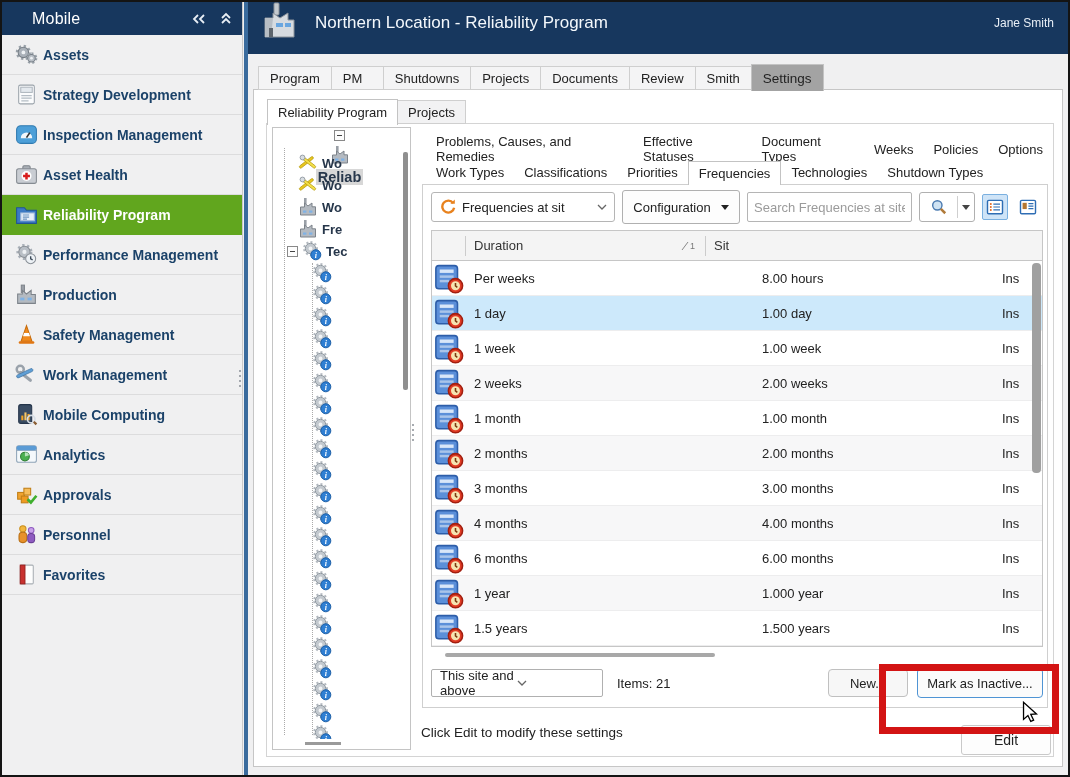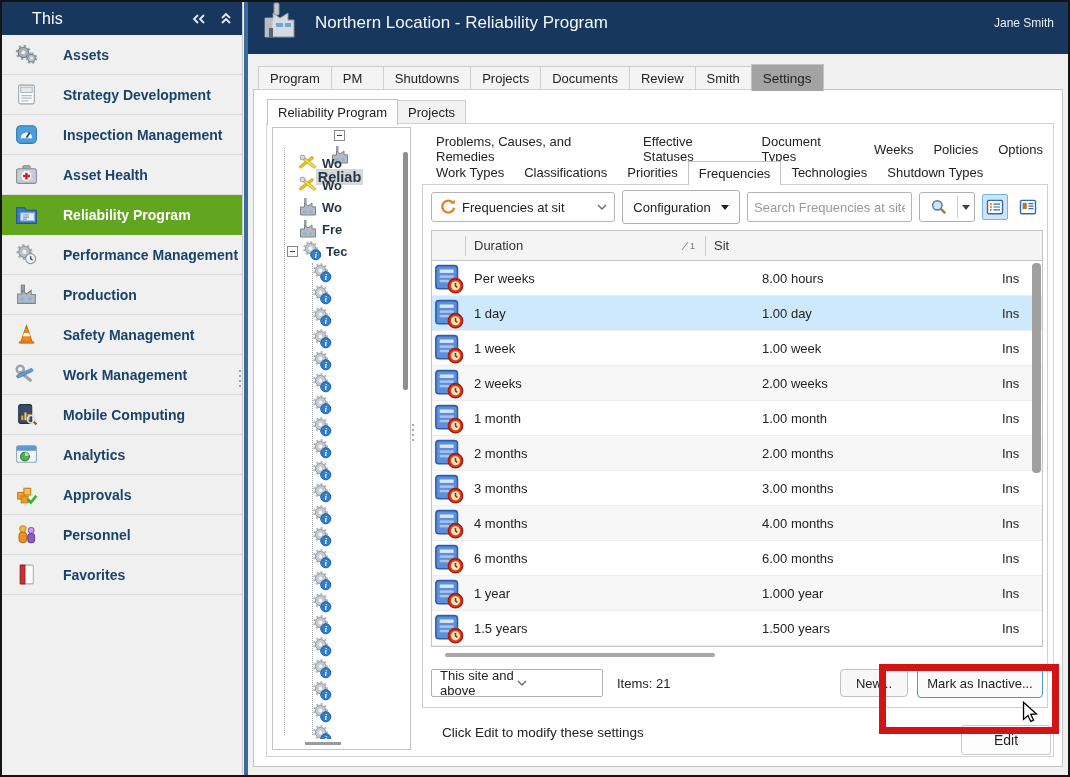--- a/index.html
+++ b/index.html
@@ -8,21 +8,21 @@
   .app { position:relative; width:1070px; height:777px; background:#f0f0f1;
          border:2px solid #141414; overflow:hidden; }
 
   
   .sidebar { position:absolute; left:0; top:0; width:241px; height:773px;
              background:#f0f0f1; border-right:1px solid #c9c9c9; }
   .sidebar-header { height:33px; background:#17375e; color:#fff; display:flex;
                     align-items:center; padding:0 10px 0 30px; }
   .sidebar-title { font-size:16px; font-weight:400; letter-spacing:.2px; flex:1; }
   .sb-hdr-icon { color:#dfe7f0; margin-left:14px; cursor:pointer; display:flex; }
-  .side-item { height:40px; display:flex; align-items:center; gap:24px;
+  .side-item { height:40px; display:flex; align-items:center; gap:4px;
                padding-left:11px; border-bottom:1px solid #dcdcdd; cursor:pointer; }
   .side-item .slabel { font-size:14px; font-weight:bold; color:#1b4269; }
   .side-item.selected { background:#61a61e; border-bottom-color:#61a61e; }
   .side-item.selected .slabel { color:#ffffff; }
   .sicon { width:26px; height:26px; display:flex; align-items:center; justify-content:center; flex:none; }
   .sicon svg { width:25px; height:25px; }
 
   .v-divider { position:absolute; left:242px; top:0; width:4px; height:773px; background:#3a6b9d; }
 
   .drag-dots { position:absolute; width:5px; display:flex; flex-direction:column; gap:3px; align-items:center; }
@@ -129,44 +129,44 @@
   .hthumb { margin-left:14px; width:270px; height:4px; background:#a8a8a8; border-radius:2px; }
 
   
   .footerbar { position:absolute; bottom:8px; left:8px; right:4px; height:32px; display:flex; align-items:center; }
   .scope-select { width:172px; height:28px; border:1px solid #b0b0b0; border-radius:2px; background:#fff;
                   display:flex; align-items:center; padding:0 8px; font-size:13px; color:#222; cursor:pointer; }
   .scope-select span { flex:1; }
   .items-label { font-size:13px; color:#222; margin-left:14px; flex:1; }
   .btn { height:28px; border:1px solid #c0c0c0; border-radius:4px; background:#f7f7f7;
          font-size:13px; color:#222; display:flex; align-items:center; justify-content:center; cursor:pointer; }
-  .btn-new { width:68px; }
+  .btn-new { width:80px; }
   .btn-mark { width:126px; height:30px; margin-left:9px; background:#fbfbfb;
               border:1.5px solid #4f94d4; border-radius:4px; }
 
-  .hint-row { position:absolute; left:25px; right:4px; bottom:8px; height:32px; display:flex; align-items:center; }
+  .hint-row { position:absolute; left:4px; right:4px; bottom:8px; height:32px; display:flex; align-items:center; }
   .hint-text { font-size:13.5px; color:#222; }
   .btn-edit { position:absolute; right:2px; bottom:1px; width:90px; height:30px; background:#fdfdfd;
               border:1px solid #c9c9c9; border-radius:3px; font-size:14px; }
 
   
   .annotation { position:absolute; left:877px; top:662px; width:180px; height:70px;
                 border:7px solid #d31414; z-index:50; pointer-events:none; }
   .cursor { position:absolute; left:1019px; top:699px; z-index:60; }
 
   .chev svg { display:block; }
 </style>
 </head>
 <body>
 
 <div class="app">
 
   <div class="sidebar">
     <div class="sidebar-header">
-      <span class="sidebar-title">This</span>
+      <span class="sidebar-title">Mobile</span>
       <span class="sb-hdr-icon">
         <svg width="14" height="12" viewBox="0 0 14 12">
             <path d="M6 2L2 6l4 4M12 2L8 6l4 4" stroke="#e8eef5" stroke-width="1.8" fill="none"></path>
           </svg>
       </span>
       <span class="sb-hdr-icon">
         <svg width="12" height="13" viewBox="0 0 12 13">
             <path d="M2 6l4-4 4 4M2 11l4-4 4 4" stroke="#e8eef5" stroke-width="1.8" fill="none"></path>
           </svg>
       </span>

